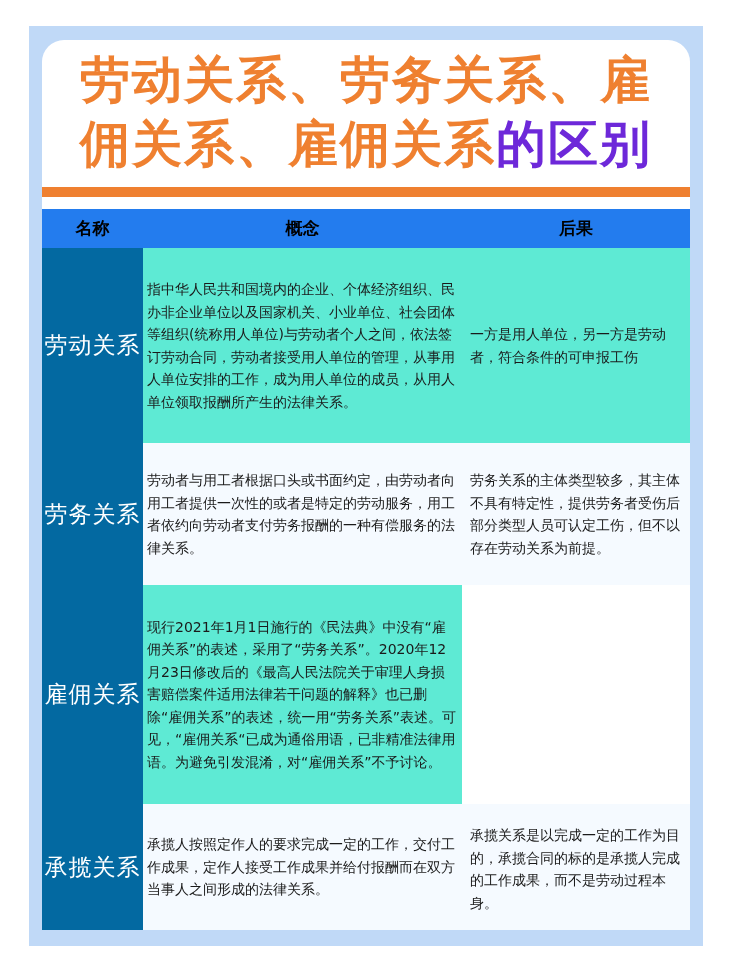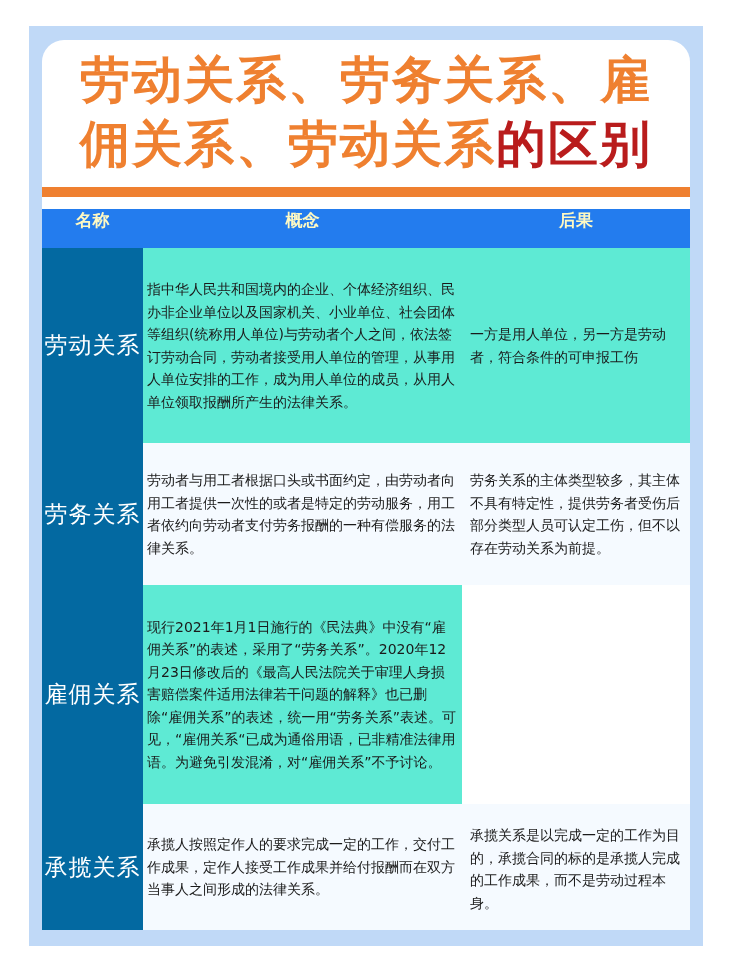--- a/index.html
+++ b/index.html
@@ -15,30 +15,31 @@
       position: absolute; left: 13px; top: 14px; width: 648px; height: 890px;
       background: #ffffff;
       border-radius: 22px;
     }
     .title {
       position: absolute; left: 0; top: 8px; width: 648px;
       text-align: center; font-weight: bold; font-size: 50px; line-height: 64px;
       letter-spacing: 2px; color: #ef8030;
       font-family: "DejaVu Sans", sans-serif;
     }
-    .title .black { color: #b91c1c; }
+    .title .black { color: #6d28d9; }
     .orange-bar {
       position: absolute; left: 0; top: 147px; width: 648px; height: 10px; background: #ef8030;
     }
     .table {
       position: absolute; left: 0; top: 169px; width: 648px;
     }
     .thead {
-      display: flex; height: 39px; background: #237cee; color: #fef9c3;
+      display: flex; height: 39px; background: #237cee; color: #000000;
       font-family: Liberation Sans, sans-serif; font-size: 17px; font-weight: bold;
+      align-items: center;
     }
     .thead div { text-align: center; }
     .c1 { width: 101px; flex: 0 0 101px; }
     .c2 { width: 319px; flex: 0 0 319px; }
     .c3 { width: 228px; flex: 0 0 228px; }
     .row { display: flex; }
     .row .name {
       background: #0369a1; color: #ffffff; display: flex; align-items: center; justify-content: center;
       font-family: "DejaVu Serif", "Liberation Serif", serif; font-size: 23px; letter-spacing: 1px;
     }
@@ -56,21 +57,21 @@
     .r4 { height: 126px; }
     .row .result.top { align-items: flex-start; padding-top: 20px; }
   </style>
 </head>
 <body>
 
 <div class="frame">
   <div class="inner">
     <div class="title">
       <div>劳动关系、劳务关系、雇</div>
-      <div><span>佣关系、劳动关系</span><span class="black">的区别</span></div>
+      <div><span>佣关系、雇佣关系</span><span class="black">的区别</span></div>
     </div>
     <div class="orange-bar"></div>
 
     <div class="table">
       <div class="thead">
         <div class="c1">名称</div>
         <div class="c2">概念</div>
         <div class="c3">后果</div>
       </div>
 

